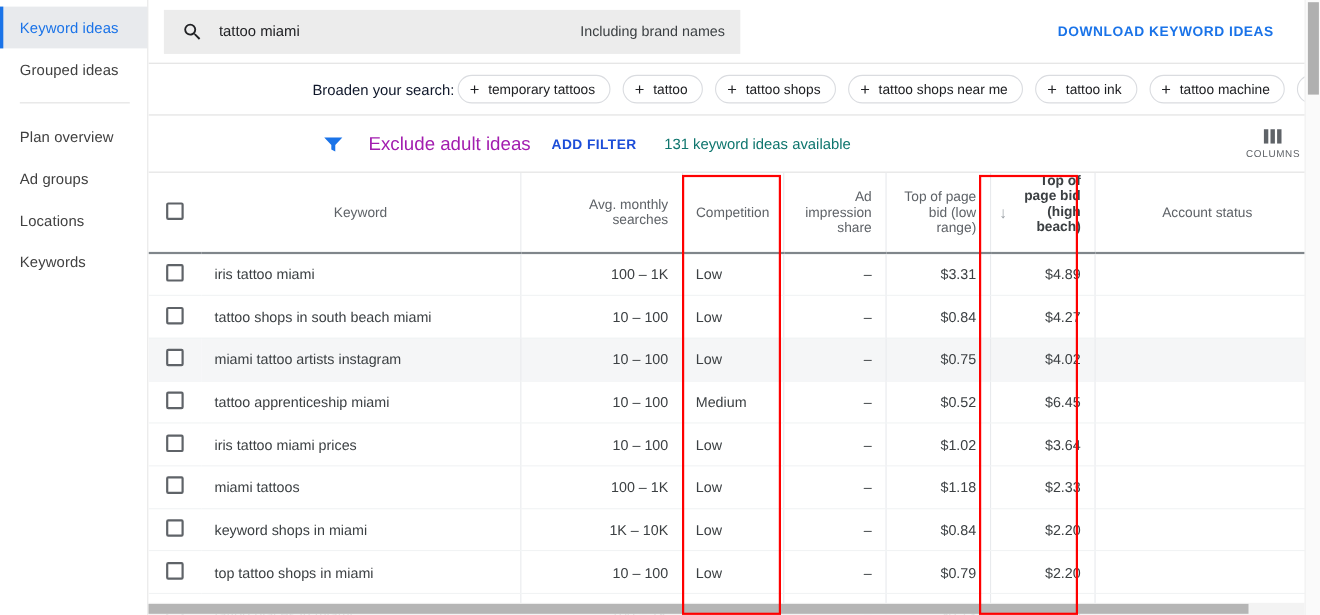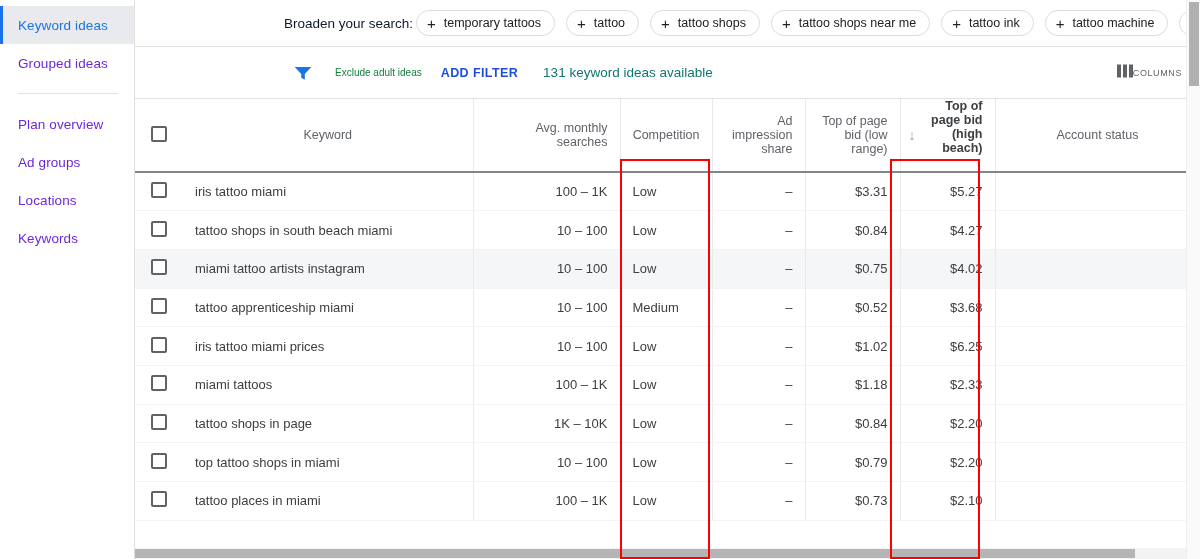--- a/index.html
+++ b/index.html
@@ -15,21 +15,21 @@
   .sidebar {
     width: 135px; min-width: 135px; height: 559px;
     background: #fff; border-right: 1px solid #e0e0e0;
     padding-top: 6px;
     position: relative;
   }
   .side-item {
     position: relative;
     height: 38px; display: flex; align-items: center;
     padding-left: 18px;
-    font-size: 13.5px; color: #6d28d9; letter-spacing: .1px;
+    font-size: 13.5px; color: #404040; letter-spacing: .1px;
     cursor: pointer; white-space: nowrap;
   }
   .side-item.active { background: #e8eaed; color: #1a73e8; }
   .side-item.active::before {
     content: ""; position: absolute; left: 0; top: 0; bottom: 0;
     width: 3px; background: #1a73e8;
   }
   .side-sep { height: 1px; background: #e0e0e0; margin: 11px 16px 11px 18px; }
 
   
@@ -73,29 +73,29 @@
   }
   .chip .plus { font-size: 15px; margin-right: 8px; line-height: 1; color: #202124; }
 
   
   .filter-row {
     height: 52px; display: flex; align-items: center;
     padding-left: 157px; border-bottom: 1px solid #e0e0e0;
     position: relative;
   }
   .funnel { position: absolute; left: 159px; width: 18px; height: 16px; }
-  .excl { color: #15803d; font-size: 10px; cursor: pointer; margin-left: 43px; }
+  .excl { color: #a21caf; font-size: 17px; cursor: pointer; margin-left: 43px; }
   .addfilter {
     font-size: 12.5px; color: #1d4ed8; font-weight: 600;
     letter-spacing: .4px; margin-left: 19px; cursor: pointer;
   }
   .avail { font-size: 13.5px; color: #0f766e; margin-left: 25px; }
   .columns-btn {
     position: absolute; right: 18px; top: 50%; transform: translateY(-50%);
-    display: flex; flex-direction: row; align-items: center; cursor: pointer;
+    display: flex; flex-direction: column; align-items: center; cursor: pointer;
   }
   .col-ico { display: flex; gap: 2px; margin-bottom: 4px; }
   .col-ico i { display: block; width: 4px; height: 13px; background: #5f6368; }
   .col-lbl { font-size: 9px; color: #5f6368; letter-spacing: .6px; }
 
   
   .tbl-wrap { position: relative; width: 100%; }
   table { border-collapse: collapse; width: 1065px; table-layout: fixed; }
   th, td { border-right: 1px solid #e8eaed; vertical-align: middle; }
   thead th {
@@ -167,20 +167,30 @@
     <div class="side-item">
       <span>Locations</span>
     </div>
     <div class="side-item">
       <span>Keywords</span>
     </div>
   </nav>
 
   <section class="main">
 
+    <div class="search-row">
+      <div class="search-box">
+        <svg class="search-icon" viewBox="0 0 24 24">
+          <path fill="#202124" d="M15.5 14h-.79l-.28-.27A6.47 6.47 0 0 0 16 9.5 6.5 6.5 0 1 0 9.5 16c1.61 0 3.09-.59 4.23-1.57l.27.28v.79l5 4.99L20.49 19l-4.99-5zm-6 0C7.01 14 5 11.99 5 9.5S7.01 5 9.5 5 14 7.01 14 9.5 11.99 14 9.5 14z"></path>
+        </svg>
+        <span class="search-val">tattoo miami</span>
+        <span class="brand-names">Including brand names</span>
+      </div>
+      <div class="dl-link">DOWNLOAD KEYWORD IDEAS</div>
+    </div>
 
     <div class="broaden-row">
       <span class="broaden-label">Broaden your search:</span>
       <div class="chips">
         <div class="chip">
             <span class="plus">+</span>
             <span>temporary tattoos</span>
           </div>
         <div class="chip">
             <span class="plus">+</span>
@@ -256,21 +266,21 @@
           </tr>
         </thead>
         <tbody>
           <tr>
             <td class="c-check"><span class="cb"></span></td>
             <td class="kw">iris tattoo miami</td>
             <td class="num">100 – 1K</td>
             <td class="kw">Low</td>
             <td class="num">–</td>
             <td class="num">$3.31</td>
-            <td class="num">$5.27</td>
+            <td class="num">$4.89</td>
             <td class="kw"></td>
           </tr>
           <tr>
             <td class="c-check"><span class="cb"></span></td>
             <td class="kw">tattoo shops in south beach miami</td>
             <td class="num">10 – 100</td>
             <td class="kw">Low</td>
             <td class="num">–</td>
             <td class="num">$0.84</td>
             <td class="num">$4.27</td>
@@ -286,46 +296,46 @@
             <td class="num">$4.02</td>
             <td class="kw"></td>
           </tr>
           <tr>
             <td class="c-check"><span class="cb"></span></td>
             <td class="kw">tattoo apprenticeship miami</td>
             <td class="num">10 – 100</td>
             <td class="kw">Medium</td>
             <td class="num">–</td>
             <td class="num">$0.52</td>
-            <td class="num">$3.68</td>
+            <td class="num">$6.45</td>
             <td class="kw"></td>
           </tr>
           <tr>
             <td class="c-check"><span class="cb"></span></td>
             <td class="kw">iris tattoo miami prices</td>
             <td class="num">10 – 100</td>
             <td class="kw">Low</td>
             <td class="num">–</td>
             <td class="num">$1.02</td>
-            <td class="num">$6.25</td>
+            <td class="num">$3.64</td>
             <td class="kw"></td>
           </tr>
           <tr>
             <td class="c-check"><span class="cb"></span></td>
             <td class="kw">miami tattoos</td>
             <td class="num">100 – 1K</td>
             <td class="kw">Low</td>
             <td class="num">–</td>
             <td class="num">$1.18</td>
             <td class="num">$2.33</td>
             <td class="kw"></td>
           </tr>
           <tr>
             <td class="c-check"><span class="cb"></span></td>
-            <td class="kw">tattoo shops in page</td>
+            <td class="kw">keyword shops in miami</td>
             <td class="num">1K – 10K</td>
             <td class="kw">Low</td>
             <td class="num">–</td>
             <td class="num">$0.84</td>
             <td class="num">$2.20</td>
             <td class="kw"></td>
           </tr>
           <tr>
             <td class="c-check"><span class="cb"></span></td>
             <td class="kw">top tattoo shops in miami</td>

